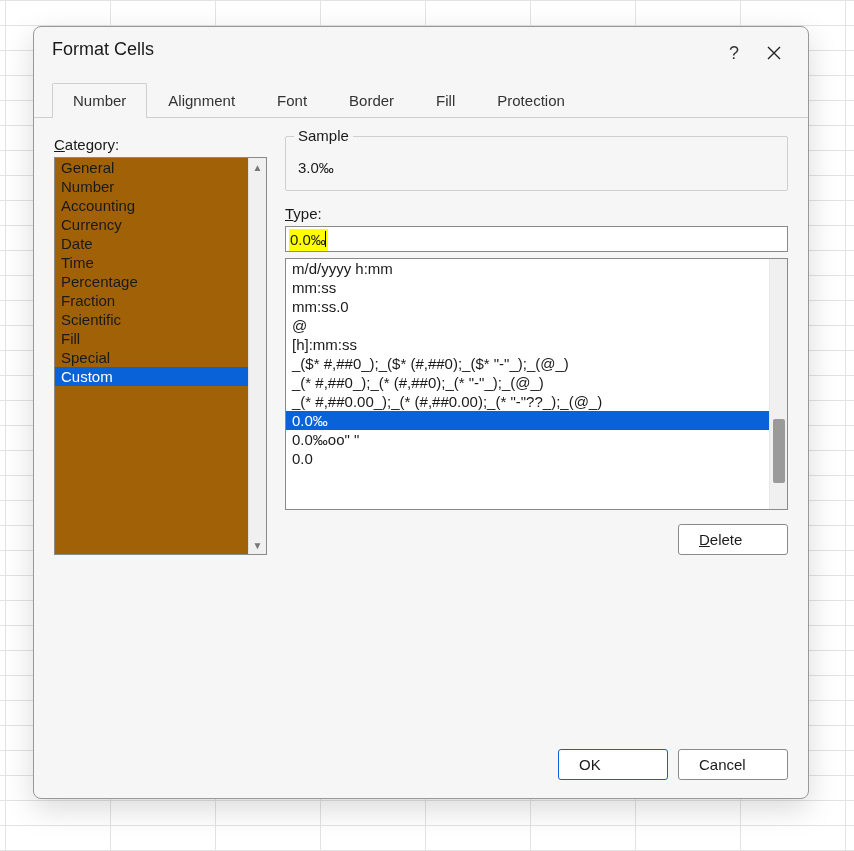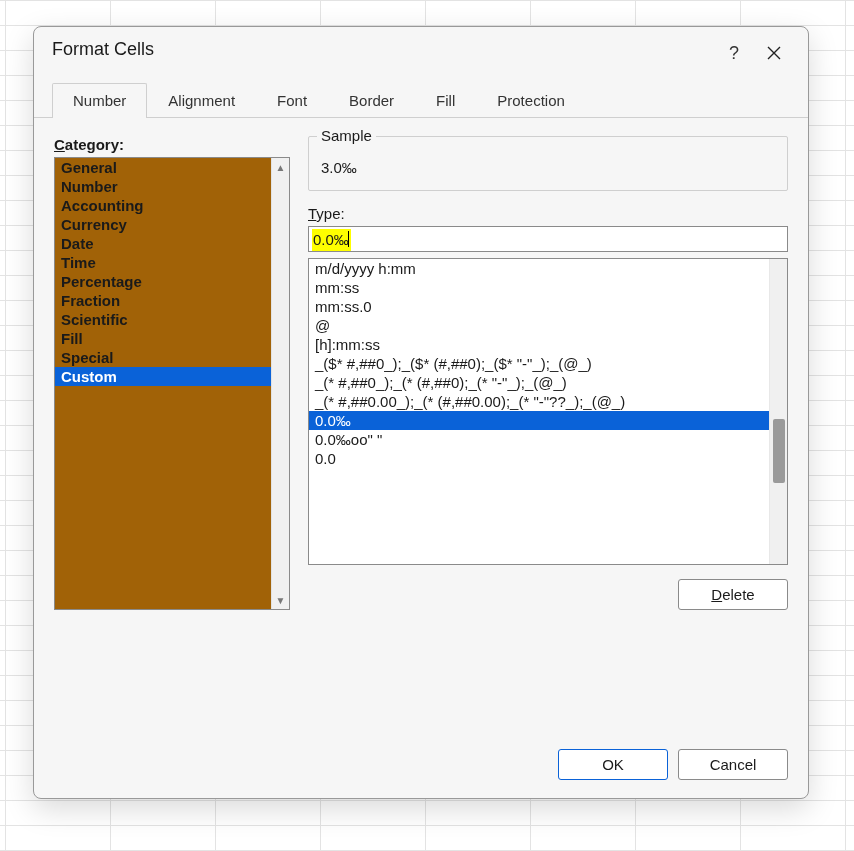--- a/index.html
+++ b/index.html
@@ -109,21 +109,21 @@
 
   .label { font-size: 15px; margin-bottom: 4px; }
   .label .ul { text-decoration: underline; }
 
   .columns {
     display: flex;
     gap: 18px;
   }
 
   
-  .catbox-wrap { width: 236px; display:flex; flex-direction:column;font-weight:bold; }
+  .catbox-wrap { width: 213px; display:flex; flex-direction:column; }
   .catbox {
     flex: 1;
     border: 1px solid #8a8a8a;
     background: #a16207;
     height: 418px;
     position: relative;
     overflow: hidden;
   }
   .catbox .items {
     position: absolute;
@@ -174,21 +174,21 @@
     padding: 0 4px;
     font-size: 15px;
   }
   .sample-group .sample-val {
     font-size: 15px;
   }
 
   .format-list {
     border: 1px solid #8a8a8a;
     background: #fff;
-    height: 307px;
+    height: 252px;
     position: relative;
     overflow: hidden;
   }
   .format-list .fitems {
     position: absolute;
     inset: 0 18px 0 0;
     overflow: hidden;
   }
   .format-list .fitem {
     padding: 1px 6px;
@@ -234,21 +234,20 @@
     padding: 16px 20px 18px 20px;
   }
 
   .btn {
     min-width: 110px;
     padding: 6px 20px;
     background: #fff;
     border: 1px solid #8a8a8a;
     border-radius: 3px;
     font-size: 15px;
-    text-align: center;
   }
   .btn.default {
     border: 1.5px solid #0a62d8;
   }
   .btn .ul { text-decoration: underline; }
 
   
   .type-input-wrap {
     width: 100%;
     border: 1px solid #8a8a8a;

